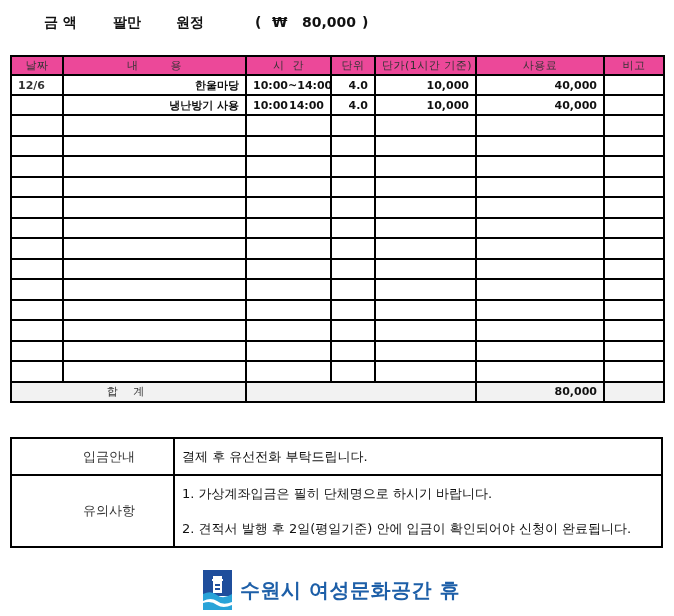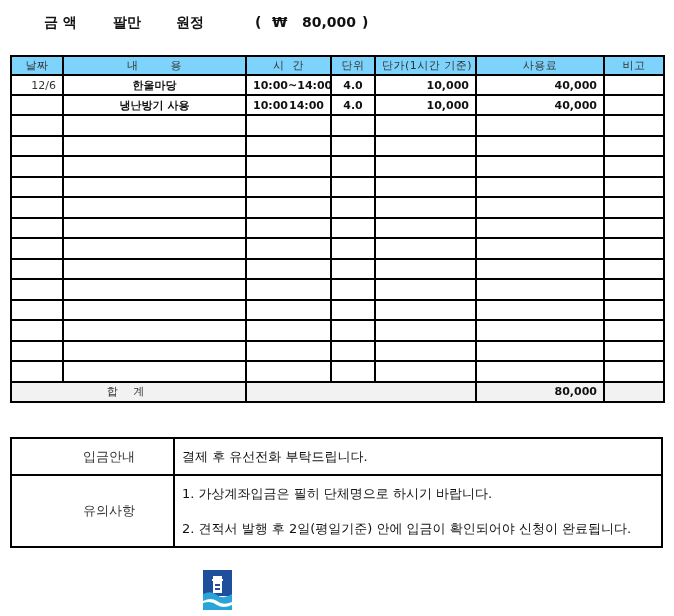--- a/index.html
+++ b/index.html
@@ -21,27 +21,27 @@
     }
     table.quote td, table.quote th {
       border: 2px solid #000;
       padding: 0 6px;
       font-size: 11px;
       height: 18px;
       overflow: hidden;
       white-space: nowrap;
     }
     table.quote th {
-      background: #7dd3fc; font-weight: normal; color: #333; text-align: center;
+      background: #ec4899; font-weight: normal; color: #333; text-align: center;
       height: 17px; letter-spacing: 0.5px;
     }
-    table.quote td.c { text-align: center; }
+    table.quote td.c { text-align: right; }
     table.quote td.r { text-align: right; padding-left: 12px; }
     table.quote td.b { font-weight: bold; }
-    table.quote td.date { color: #333; text-align: right; font-weight: normal; margin-top: 11px; }
+    table.quote td.date { color: #333; text-align: left; font-weight: bold; margin-top: 11px; }
     table.quote tr.blank td { height: 18.5px; }
     table.quote tr.total td { background: #f2f2f2; height: 18px; }
     table.quote tr.total td.label { text-align: center; letter-spacing: 6px; color: #333; font-weight: normal; }
     .time-cell { display: flex; justify-content: space-between; font-weight: bold; }
 
     table.notes {
       position: absolute; left: 10px; top: 437px;
       border-collapse: collapse; table-layout: fixed; width: 653px;
     }
     table.notes td { border: 2px solid #000; font-size: 13px; }
@@ -271,13 +271,14 @@
     <rect x="0" y="0" width="29" height="40" fill="#ffffff"></rect>
     <rect x="0" y="0" width="29" height="26" fill="#1f4e9c"></rect>
     <rect x="10" y="6" width="9" height="3" fill="#ffffff"></rect>
     <rect x="9" y="9" width="11" height="2" fill="#ffffff"></rect>
     <rect x="10" y="11" width="9" height="12" fill="#ffffff"></rect>
     <rect x="12" y="14" width="5" height="2" fill="#1f4e9c"></rect>
     <rect x="12" y="18" width="5" height="2" fill="#1f4e9c"></rect>
     <path d="M0 24 Q8 20 14 25 Q20 30 29 24 L29 32 Q20 36 14 31 Q8 27 0 31 Z" fill="#29a3d8"></path>
     <path d="M0 33 Q8 30 14 35 Q20 39 29 35 L29 40 L0 40 Z" fill="#29a3d8"></path>
   </svg>
+  <span class="logo-text">수원시 여성문화공간 휴</span>
 </div>
 
 </body></html>

